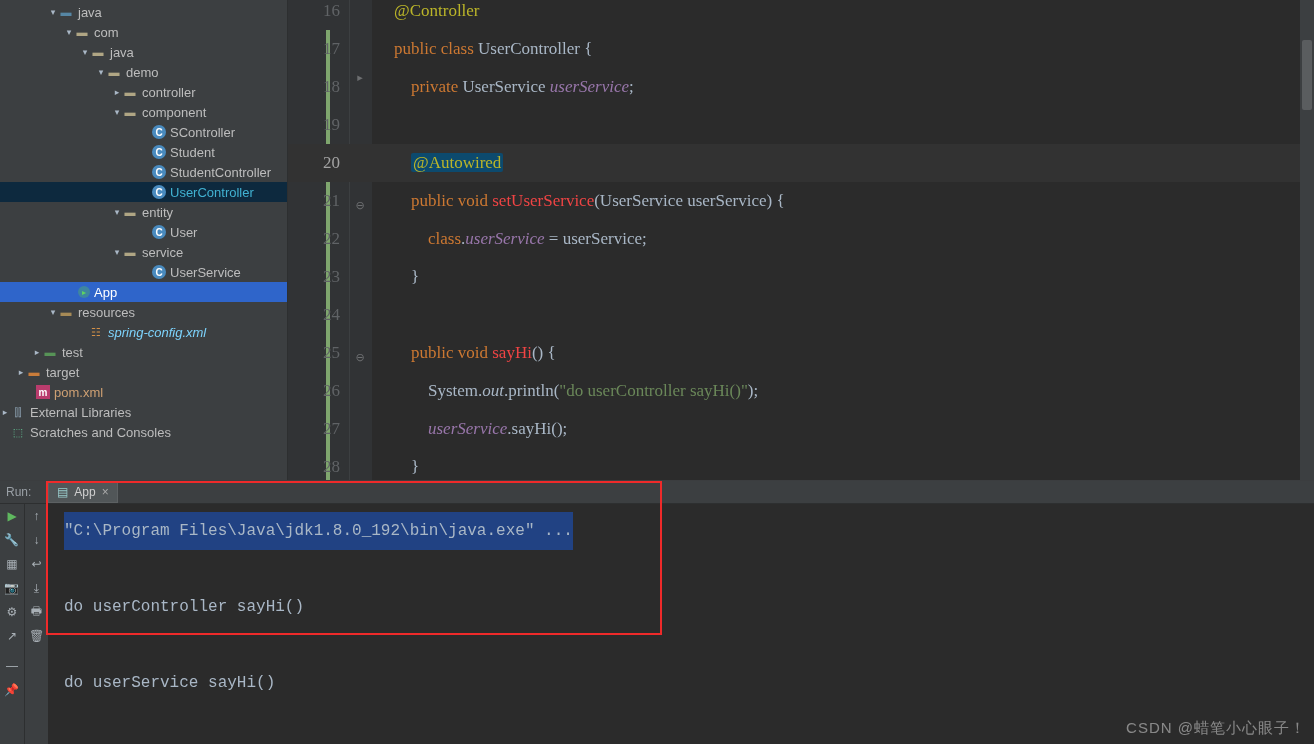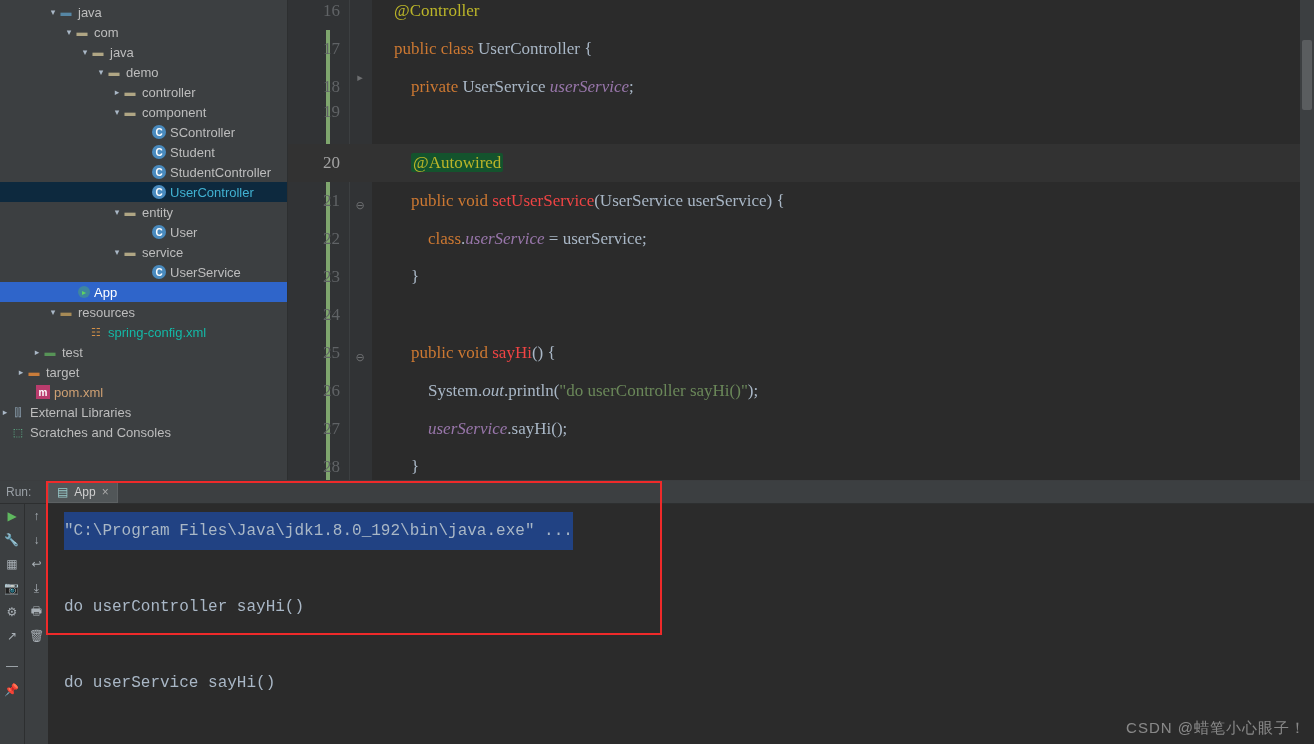--- a/index.html
+++ b/index.html
@@ -42,21 +42,21 @@
   .class-icon { width:14px; height:14px; border-radius:50%; background:#4a8bbf; color:#fff; font-size:10px; font-weight:bold; display:inline-flex; align-items:center; justify-content:center; margin-right:4px;}
   .xml-icon { color:#d29048; }
   .m-icon { width:14px;height:14px;background:#b93c6d;color:#fff;font-size:10px;font-weight:bold;display:inline-flex;align-items:center;justify-content:center;margin-right:4px;}
   .run-dot { width:12px;height:12px;border-radius:50%;background:#3e86a0;display:inline-flex;align-items:center;justify-content:center;margin-right:4px;}
   .run-dot::after{content:"▸"; color:#5fd65f; font-size:8px;}
   .sel-blue { background:#2f65ca; color:#fff; }
   .sel-blue .label { color:#fff; }
   .sel-sel { background:#0d293e; }
   .label { color:#bdbdbd; }
   .label.active { color:#41b1d1; }
-  .label.xml { color:#14b8a6; }
+  .label.xml { color:#7dd3fc;font-style:italic; }
   .label.pom { color:#cea073; }
   
   .editor {
     flex: 1;
     background: #2b2b2b;
     position: relative;
     font-family: Liberation Serif, serif;
     font-size: 17px;
     line-height: 38px;
   }
@@ -76,21 +76,21 @@
   .code { position:absolute; left:106px; white-space:pre; color:#a9b7c6; }
   .kw { color:#cc7832; }
   .anno { color:#bbb529; }
   .str { color:#6a8759; }
   .field { color:#9876aa; font-style: italic;}
   .method { color:#ef4444; }
   .ident { color:#a9b7c6; }
   .type { color:#a9b7c6; }
   .static { font-style: italic; color:#a9b7c6;}
   .line-highlight { background:#323232; }
-  .autowired-hl { background:#14532d; border-radius:2px; padding:0 2px; }
+  .autowired-hl { background:#0c4a6e; border-radius:2px; padding:0 2px; }
   
   .run-panel {
     height: 264px;
     background: #2b2b2b;
     border-top: 1px solid #3b3d3f;
     display: flex;
     flex-direction: column;
     position: relative;
   }
   .run-label { position:absolute; left:6px; top:4px; color:#9aa0a6; font-size:12px; }
@@ -282,21 +282,21 @@
           <span class="code"><span class="anno">@Controller</span></span>
         </div>
         <div class="code-line" style="top: 30px;">
           <span class="ln">17</span>
           <span class="code"><span class="kw">public </span><span class="kw">class </span><span class="ident">UserController </span><span class="ident">{</span></span>
         </div>
         <div class="code-line" style="top: 68px;">
           <span class="ln">18</span>
           <span class="code"><span class="">    </span><span class="kw">private </span><span class="type">UserService </span><span class="field">userService</span><span class="ident">;</span></span>
         </div>
-        <div class="code-line" style="top: 93px;">
+        <div class="code-line" style="top: 106px;">
           <span class="ln">19</span>
           <span class="code"></span>
         </div>
         <div class="code-line line-highlight" style="top: 144px;">
           <span class="ln cur">20</span>
           <span class="code"><span class="">    </span><span class="anno"><span class="autowired-hl">@Autowired</span></span></span>
         </div>
         <div class="code-line" style="top: 182px;">
           <span class="ln">21</span>
           <span class="code"><span class="">    </span><span class="kw">public </span><span class="kw">void </span><span class="method">setUserService</span><span class="ident">(UserService userService) {</span></span>

